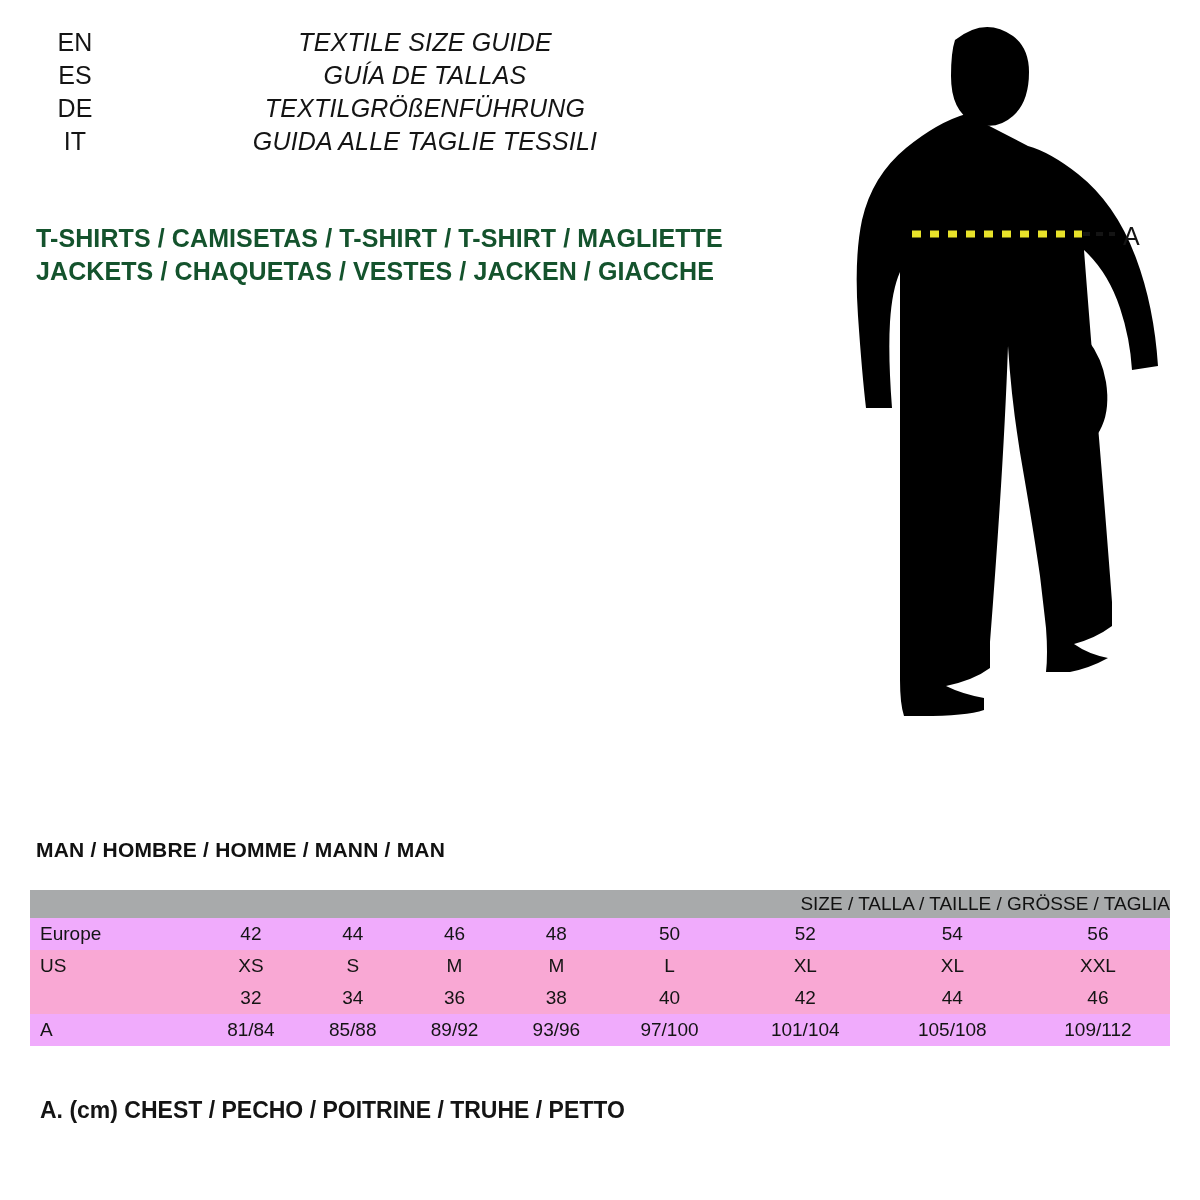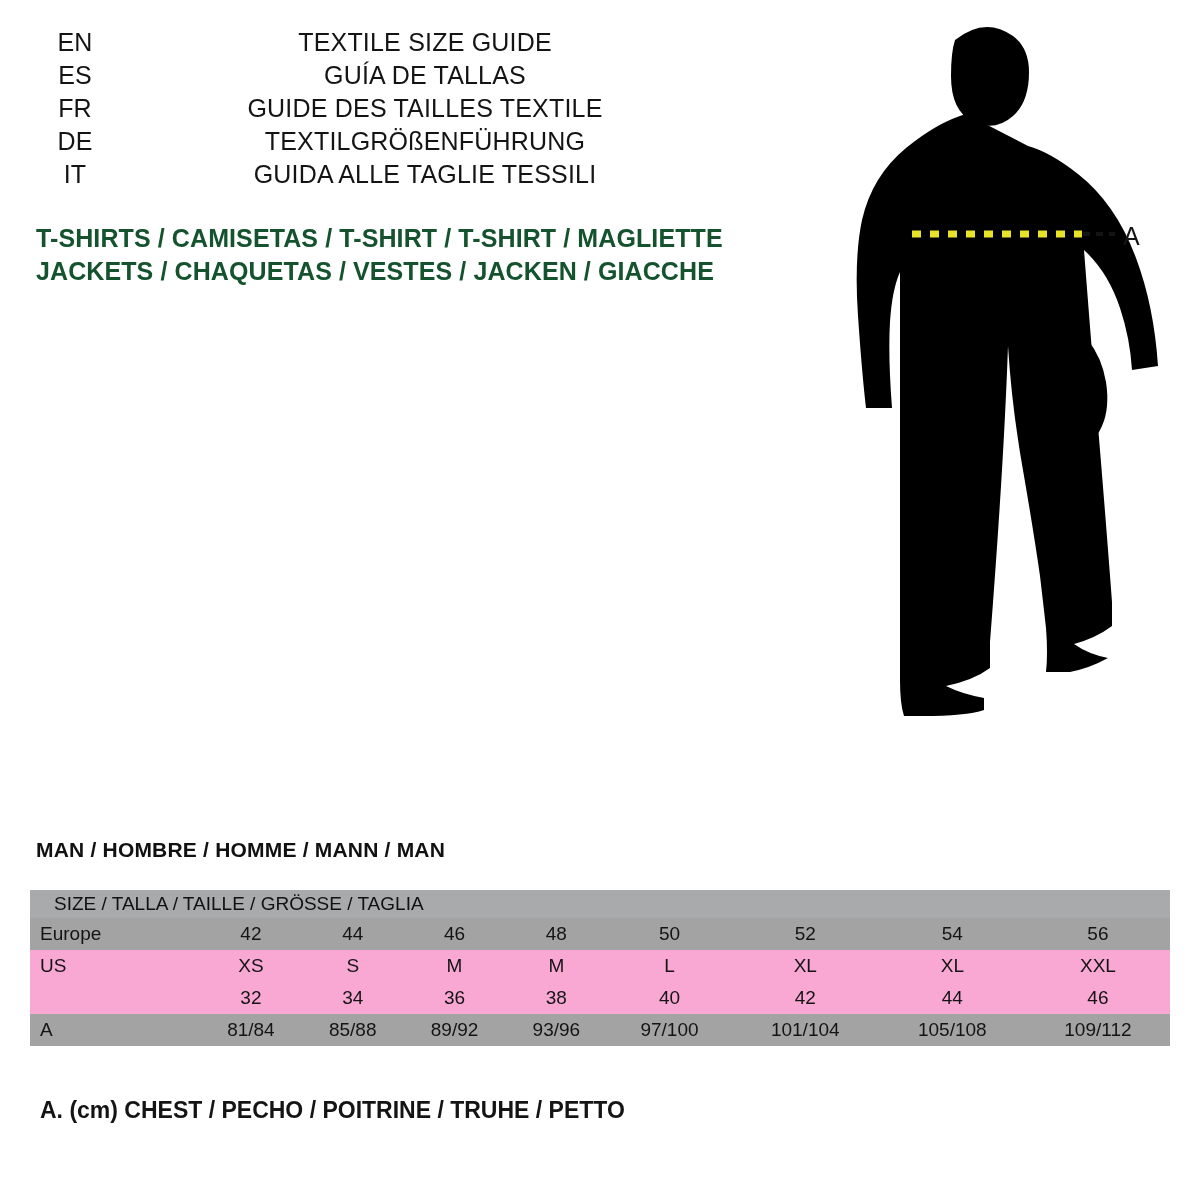--- a/index.html
+++ b/index.html
@@ -33,20 +33,21 @@
     color: #141414;
     text-align: center;
   }
   .lang-code {
     width: 78px;
     flex: 0 0 78px;
   }
   .lang-text {
     flex: 1 1 auto;
     white-space: nowrap;
+    font-style: italic;
   }
 
   .category-block {
     position: absolute;
     left: 36px;
     top: 222px;
     width: 900px;
   }
   .category-line {
     font-size: 25px;
@@ -112,26 +113,26 @@
   }
   .size-table .row-head {
     text-align: left;
     padding-left: 10px;
     width: 170px;
   }
   .hdr-row td {
     background: #a8aaab;
     font-size: 19px;
     height: 28px;
-    text-align: left;
-    padding-left: 24px;
+    text-align: right;
+    padding-left: 18px;
     color: #111;
   }
   .band-light td { background: #f9a8d4; }
-  .band-white td { background: #a3a3a3; }
+  .band-white td { background: #f0abfc; }
 
   .footnote {
     position: absolute;
     left: 40px;
     top: 1097px;
     font-size: 23px;
     color: #141414;
     font-weight: bold;
   }
 </style>
@@ -139,24 +140,20 @@
 <body>
 
 <div class="lang-block">
   <div class="lang-row">
     <span class="lang-code">EN</span>
     <span class="lang-text">TEXTILE SIZE GUIDE</span>
   </div>
   <div class="lang-row">
     <span class="lang-code">ES</span>
     <span class="lang-text">GUÍA DE TALLAS</span>
-  </div>
-  <div class="lang-row">
-    <span class="lang-code">FR</span>
-    <span class="lang-text">GUIDE DES TAILLES TEXTILE</span>
   </div>
   <div class="lang-row">
     <span class="lang-code">DE</span>
     <span class="lang-text">TEXTILGRÖßENFÜHRUNG</span>
   </div>
   <div class="lang-row">
     <span class="lang-code">IT</span>
     <span class="lang-text">GUIDA ALLE TAGLIE TESSILI</span>
   </div>
 </div>

